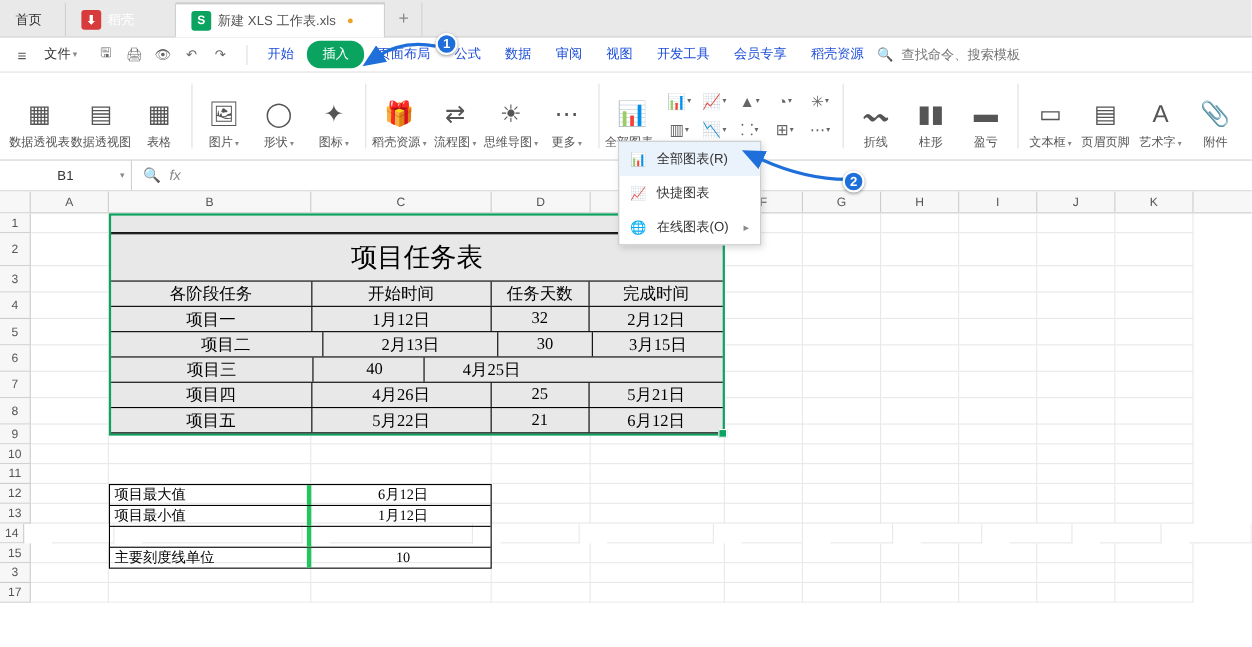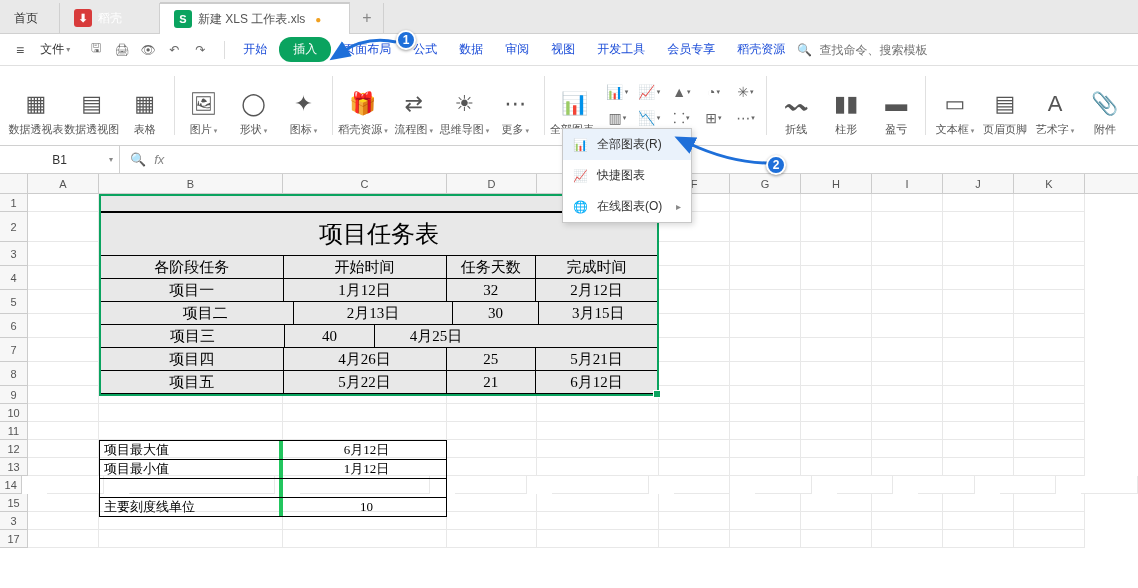--- a/index.html
+++ b/index.html
@@ -542,21 +542,21 @@
         <div class="tc" style="width:122px;">2月12日</div>
       </div>
       <div class="trow data">
         <div class="tc" style="width:184px;margin-left:16px;">项目二</div>
         <div class="tc" style="width:164px;">2月13日</div>
         <div class="tc" style="width:90px;">30</div>
         <div class="tc" style="width:122px;">3月15日</div>
       </div>
       <div class="trow data">
         <div class="tc" style="width:184px;">项目三</div>
-        <div class="tc" style="width:90px;">40</div>
+        <div class="tc" style="width:90px;margin-left:11px;">40</div>
         <div class="tc" style="width:122px;">4月25日</div>
       </div>
       <div class="trow data">
         <div class="tc" style="width:184px;">项目四</div>
         <div class="tc" style="width:164px;">4月26日</div>
         <div class="tc" style="width:90px;">25</div>
         <div class="tc" style="width:122px;">5月21日</div>
       </div>
       <div class="trow data">
         <div class="tc" style="width:184px;">项目五</div>

